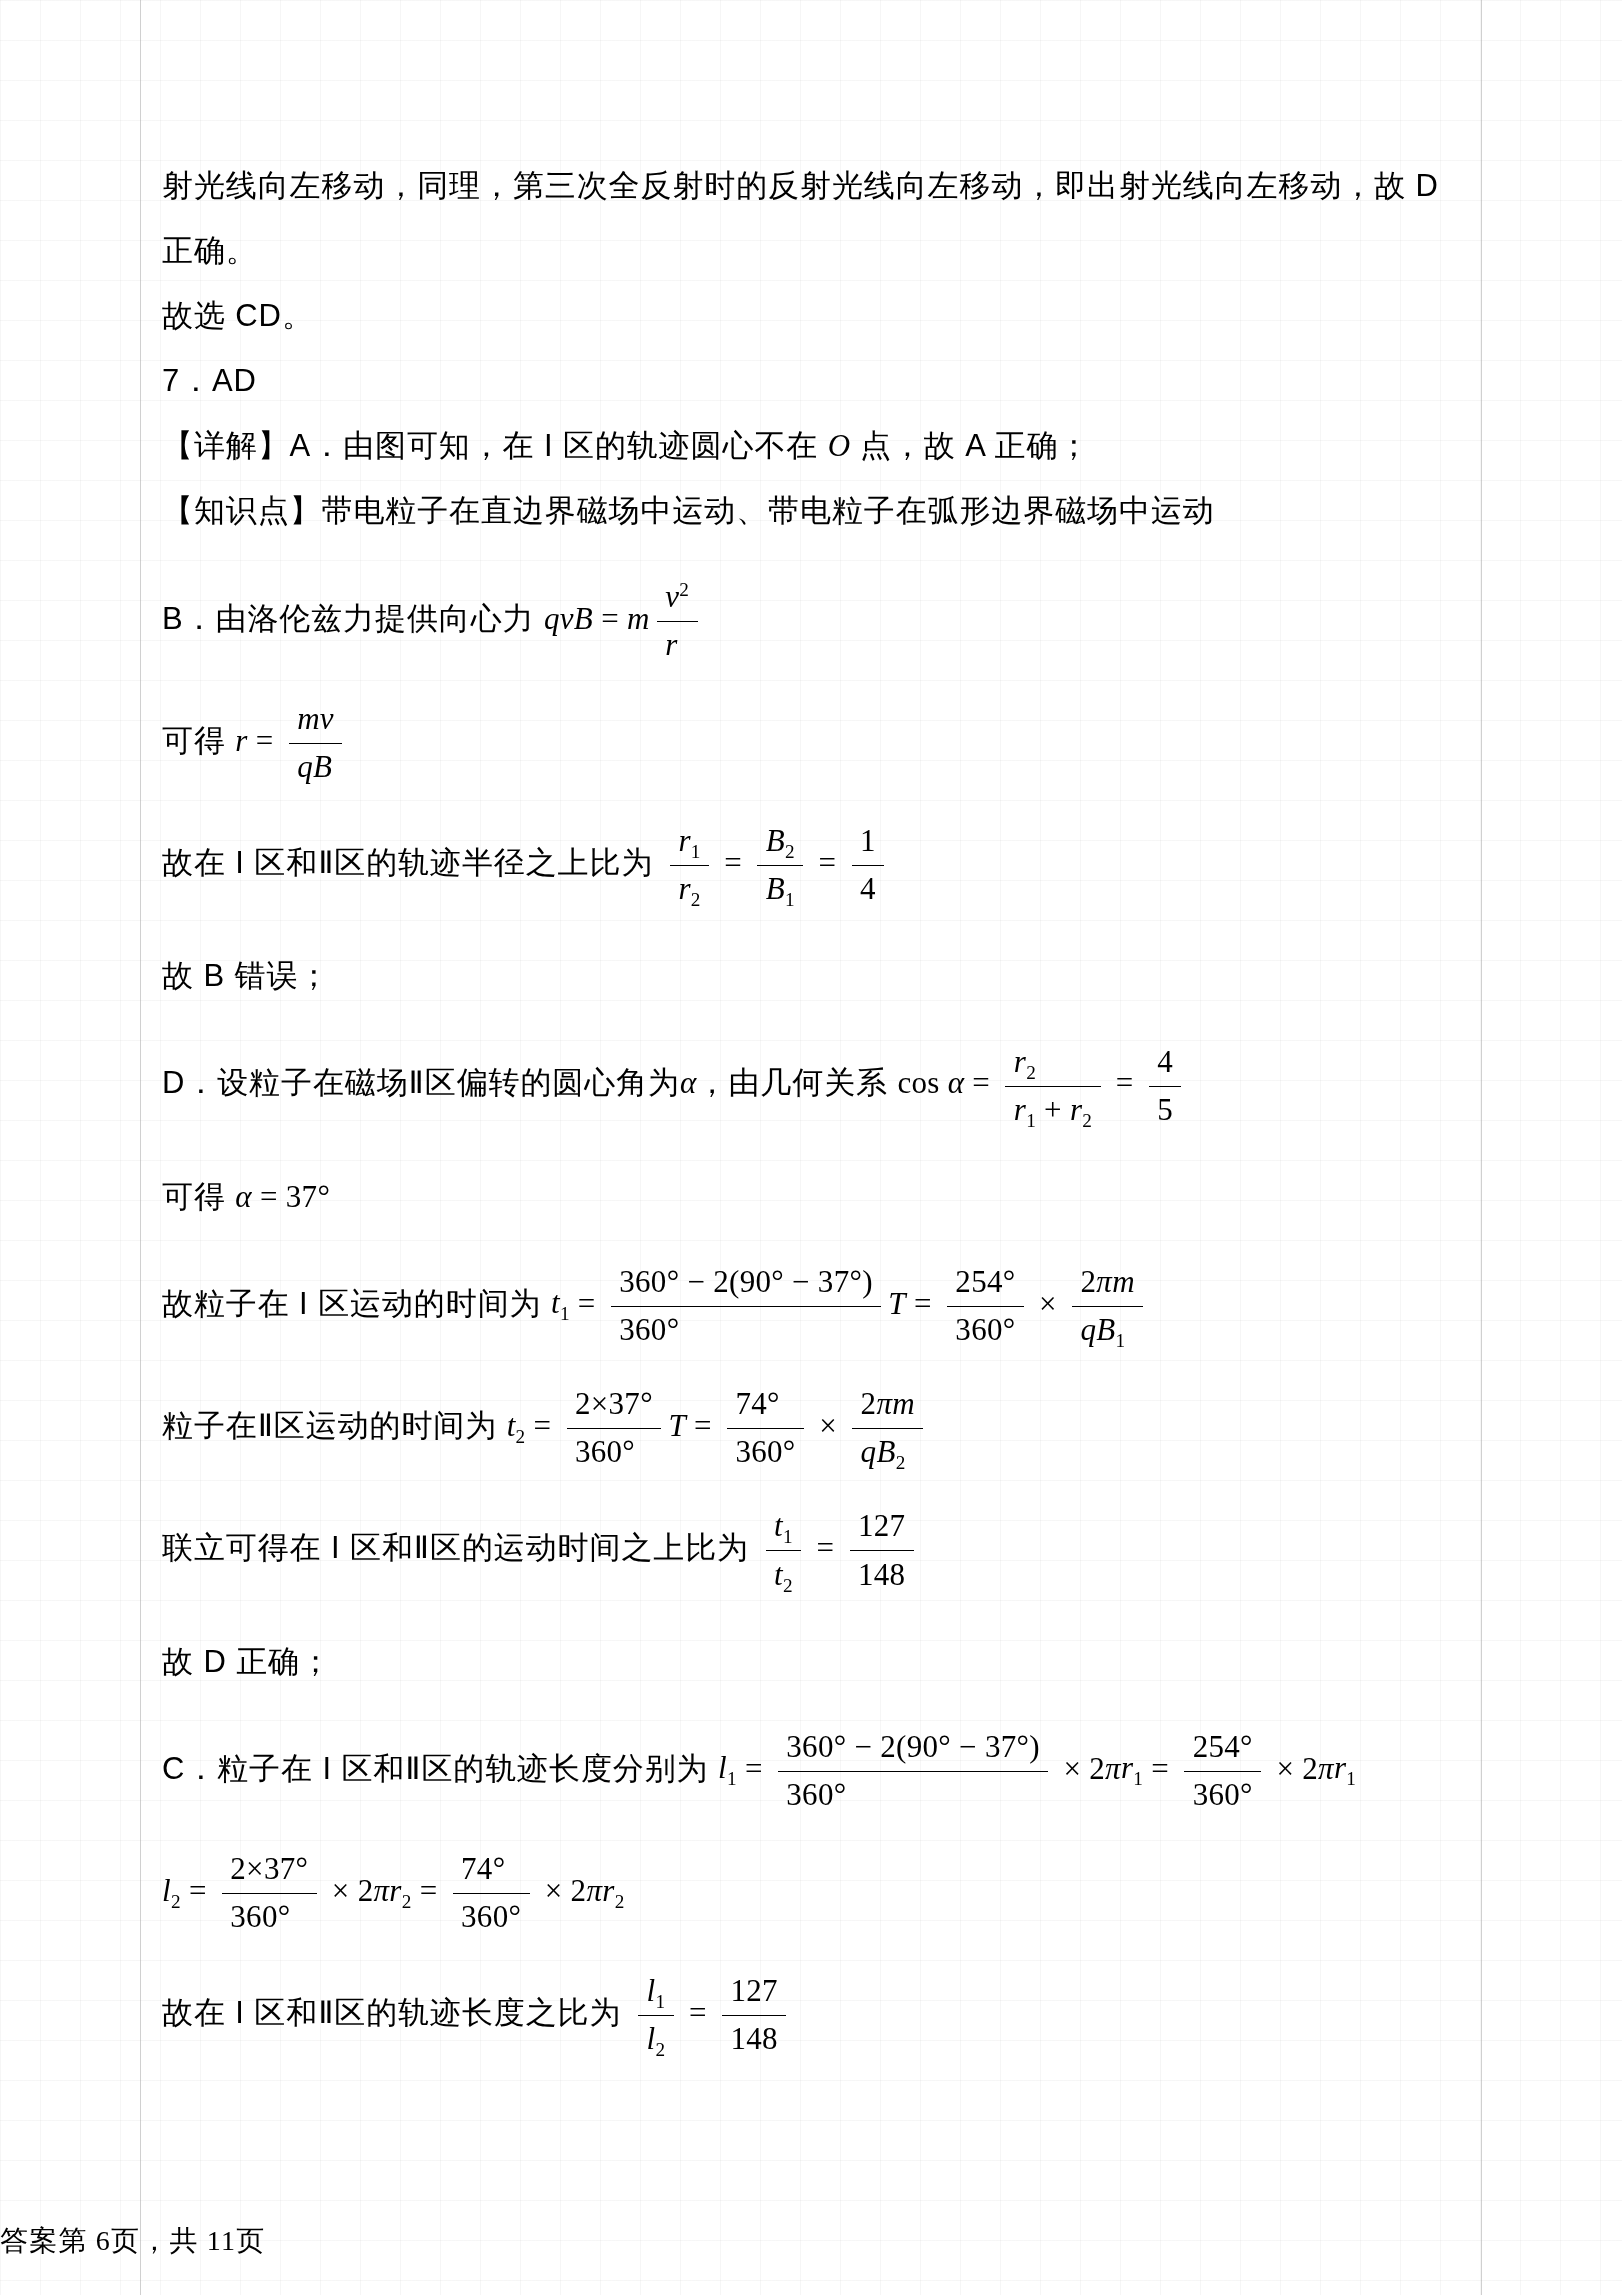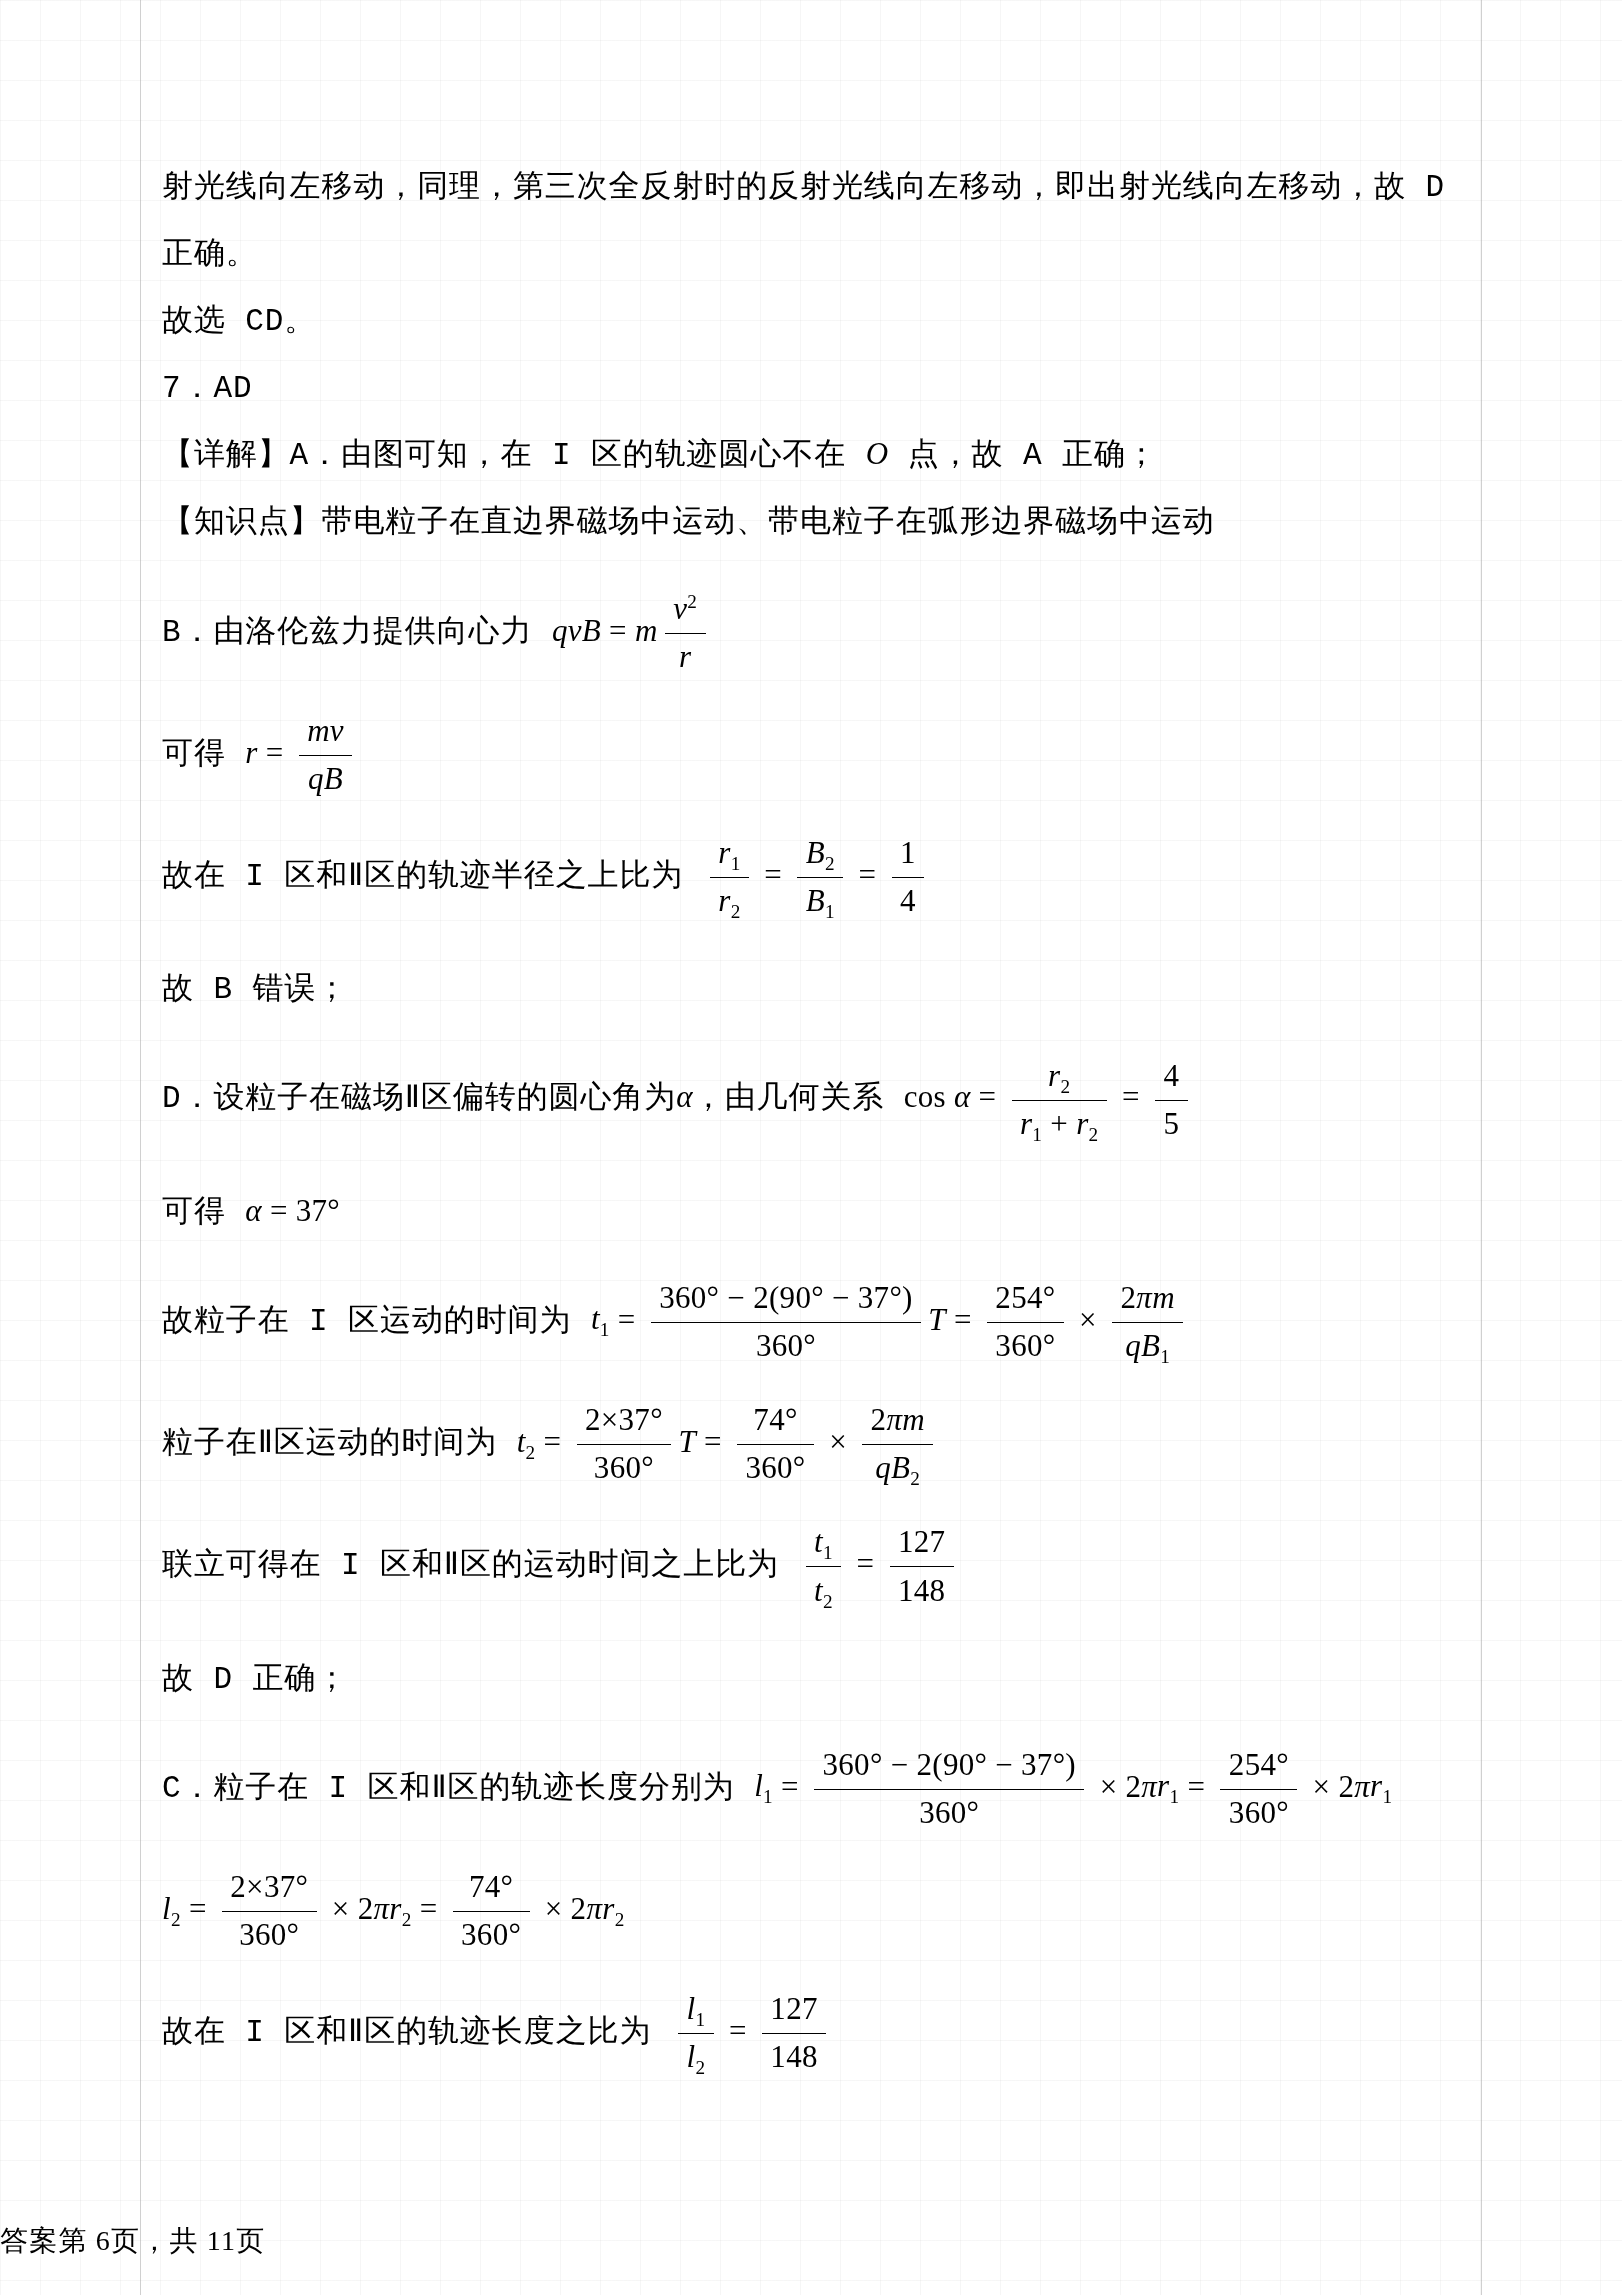--- a/index.html
+++ b/index.html
@@ -38,30 +38,29 @@
     font-size: 31px;
     line-height: 2.1;
     letter-spacing: 0.9px;
     white-space: pre-wrap;
   }
   .para.formula {
     margin: 33px 0;
     line-height: 1.5;
   }
 
-  .run-text { font-family: Liberation Mono, monospace; }
+  .run-text { font-family: Liberation Sans, sans-serif; }
   .mi { font-style: italic; letter-spacing: 0.3px; }
   .mn { font-style: normal; letter-spacing: 0.3px; }
   sub.sm { font-size: 0.62em; line-height: 0; }
   sup.sm { font-size: 0.62em; line-height: 0; }
 
   .frac {
     display: inline-flex;
     flex-direction: column;
-    text-align: center;
     vertical-align: middle;
     margin: 0 7.2px;
     line-height: 1.25;
     letter-spacing: 0.3px;
   }
   .frac .num {
     display: block;
     padding: 1.2px 8.4px 4.2px;
     border-bottom: 1.8px solid #000;
   }

